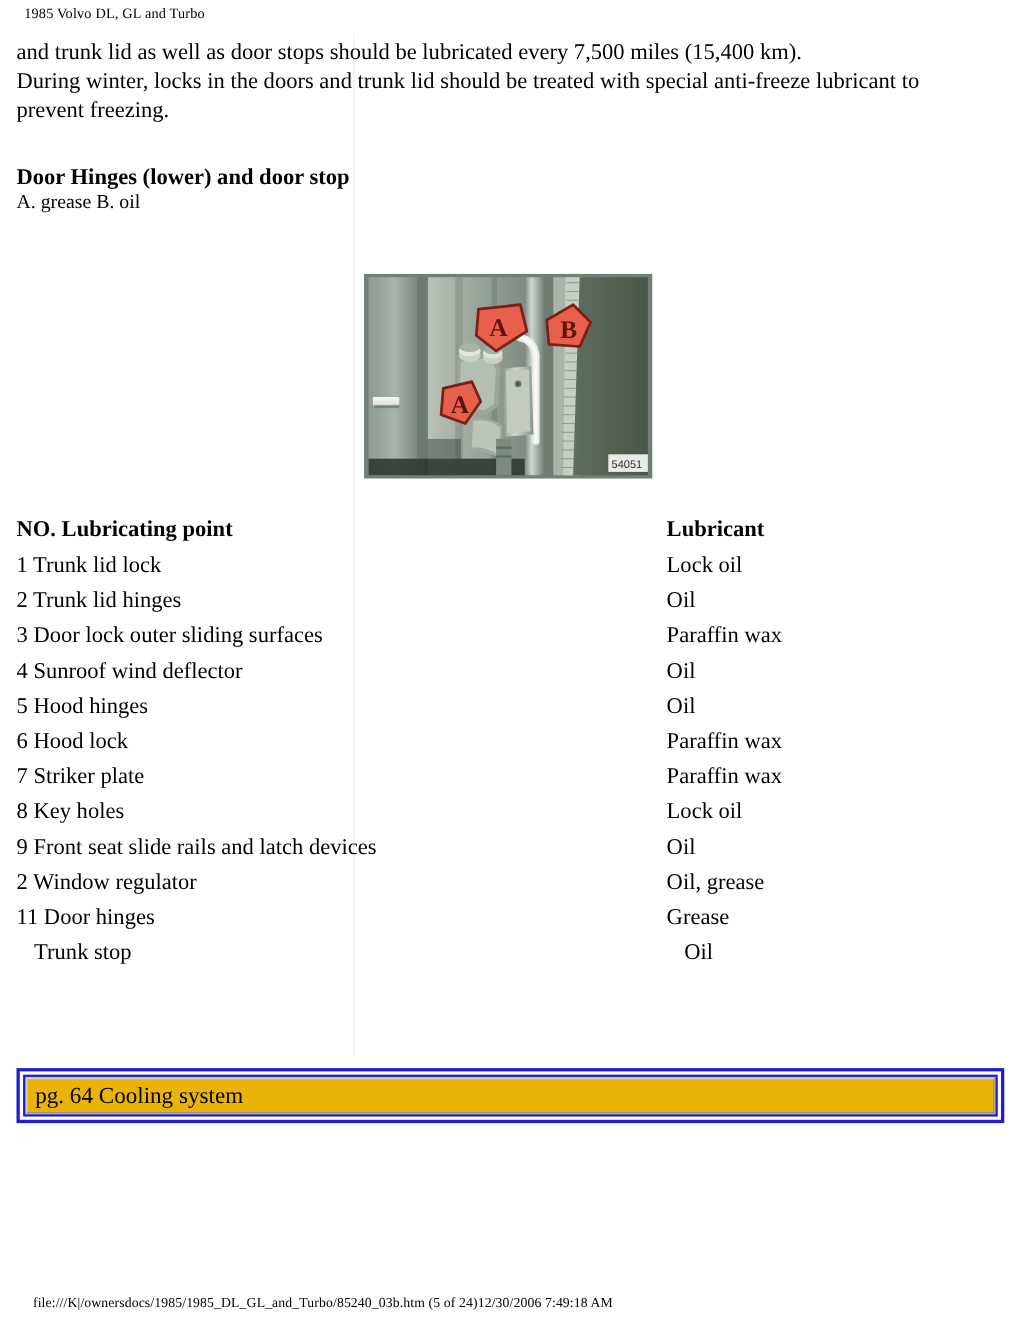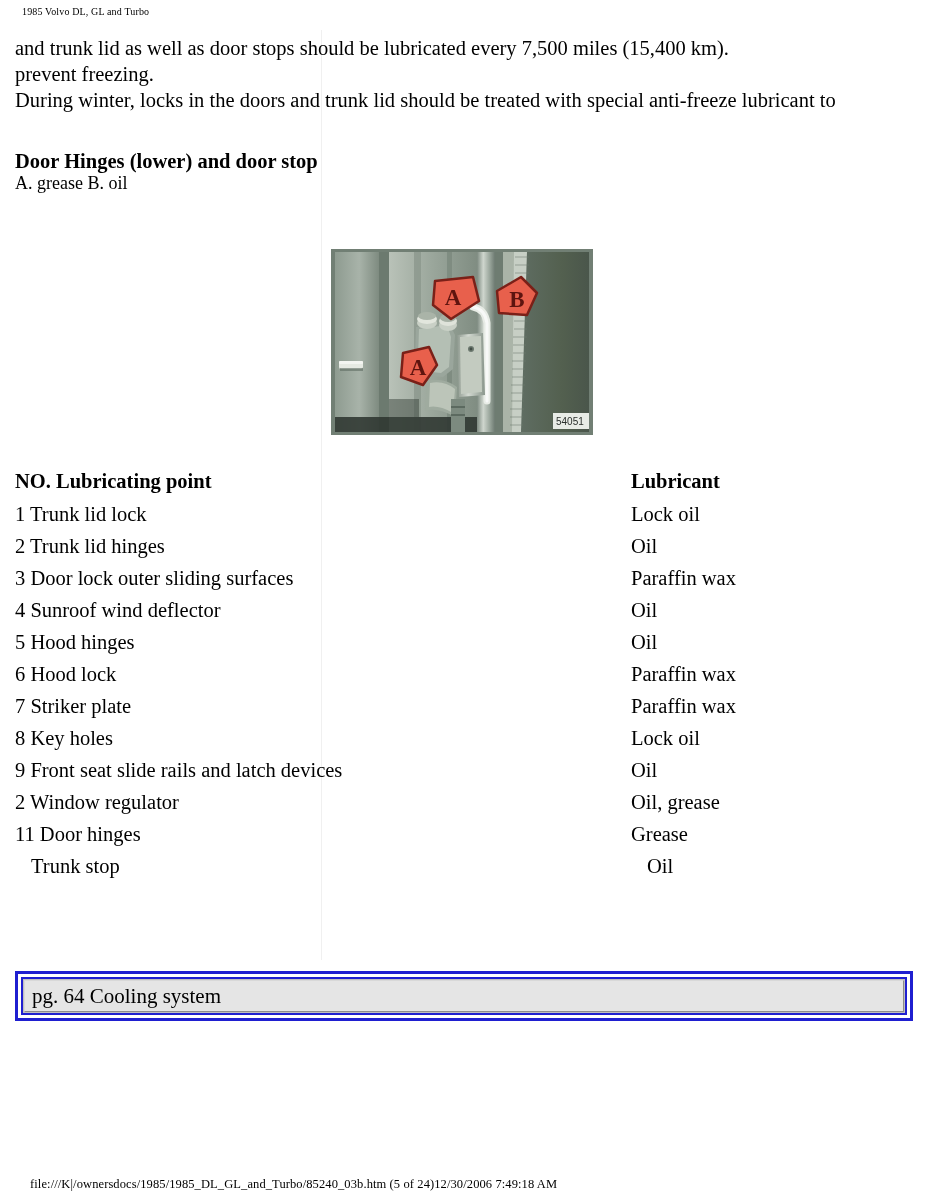--- a/index.html
+++ b/index.html
@@ -15,21 +15,21 @@
     font-family: "Liberation Serif", "DejaVu Serif", serif;
     color: #000000;
     overflow: hidden;
   }
 
   
   .running-head {
     position: absolute;
     left: 22px;
     top: 4px;
-    font-size: 10px;
+    font-size: 13px;
     line-height: 16px;
     letter-spacing: 0.15px;
     white-space: nowrap;
   }
 
   
   .scan-seam {
     position: absolute;
     left: 321px;
     top: 30px;
@@ -93,21 +93,20 @@
     margin-bottom: 6px;
   }
   .lube-row.header { font-weight: bold; margin-bottom: 7px; }
   .col-point {
     width: 585px;
     flex: 0 0 585px;
     padding-right: 6px;
   }
   .col-lube {
     flex: 1 1 auto;
-    margin-left: 25px;
   }
   .col-point.indent { padding-left: 16px; }
   .lube-row.tall .col-lube { padding-top: 26px; }
 
   
   .nav-banner {
     position: absolute;
     left: 15px;
     top: 971px;
     width: 898px;
@@ -122,21 +121,21 @@
     height: 100%;
     box-sizing: border-box;
     border: 2px solid #1f1fd0;
     background: #bfbfbf;
     padding: 1px;
   }
   .nav-banner-face {
     width: 100%;
     height: 100%;
     box-sizing: border-box;
-    background: #e5e5e5;
+    background: #eab308;
     border-top: 1px solid #d8d8d8;
     border-left: 1px solid #d8d8d8;
     border-right: 1px solid #8c8c8c;
     border-bottom: 1px solid #8c8c8c;
     display: flex;
     align-items: center;
     padding-left: 7px;
     font-size: 21px;
     line-height: 26px;
     color: #000;
@@ -155,22 +154,22 @@
 </style>
 </head>
 <body>
 
 <div class="running-head">1985 Volvo DL, GL and Turbo</div>
 
 <div class="scan-seam"></div>
 
 <div class="body-copy">
   <p>and trunk lid as well as door stops should be lubricated every 7,500 miles (15,400 km).</p>
+  <p>During winter, locks in the doors and trunk lid should be treated with special anti-freeze lubricant to</p>
   <p>prevent freezing.</p>
-  <p>During winter, locks in the doors and trunk lid should be treated with special anti-freeze lubricant to</p>
 </div>
 
 <div class="subhead">Door Hinges (lower) and door stop</div>
 <div class="subhead-note">A. grease B. oil</div>
 
 <div class="figure">
   <svg width="262" height="186" viewBox="0 0 262 186">
     <defs>
       <linearGradient id="panelL" x1="0" y1="0" x2="1" y2="0">
         <stop offset="0%" stop-color="#8e9b90"></stop>

